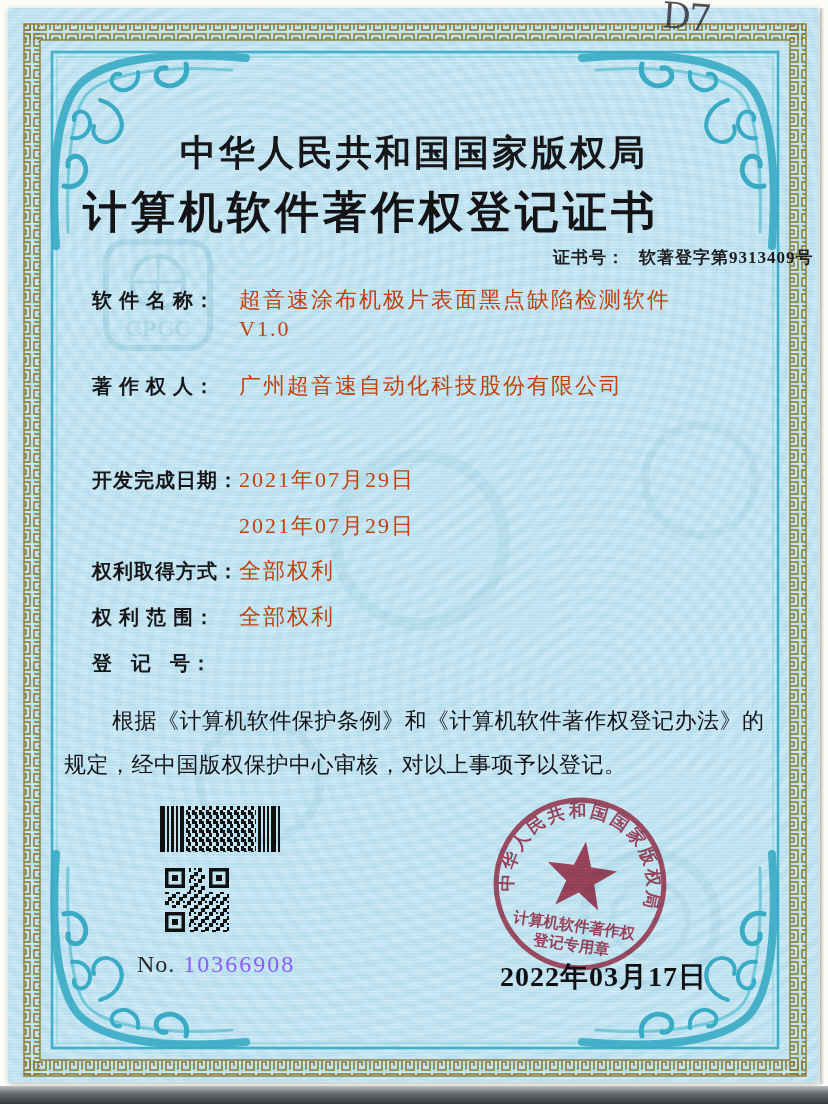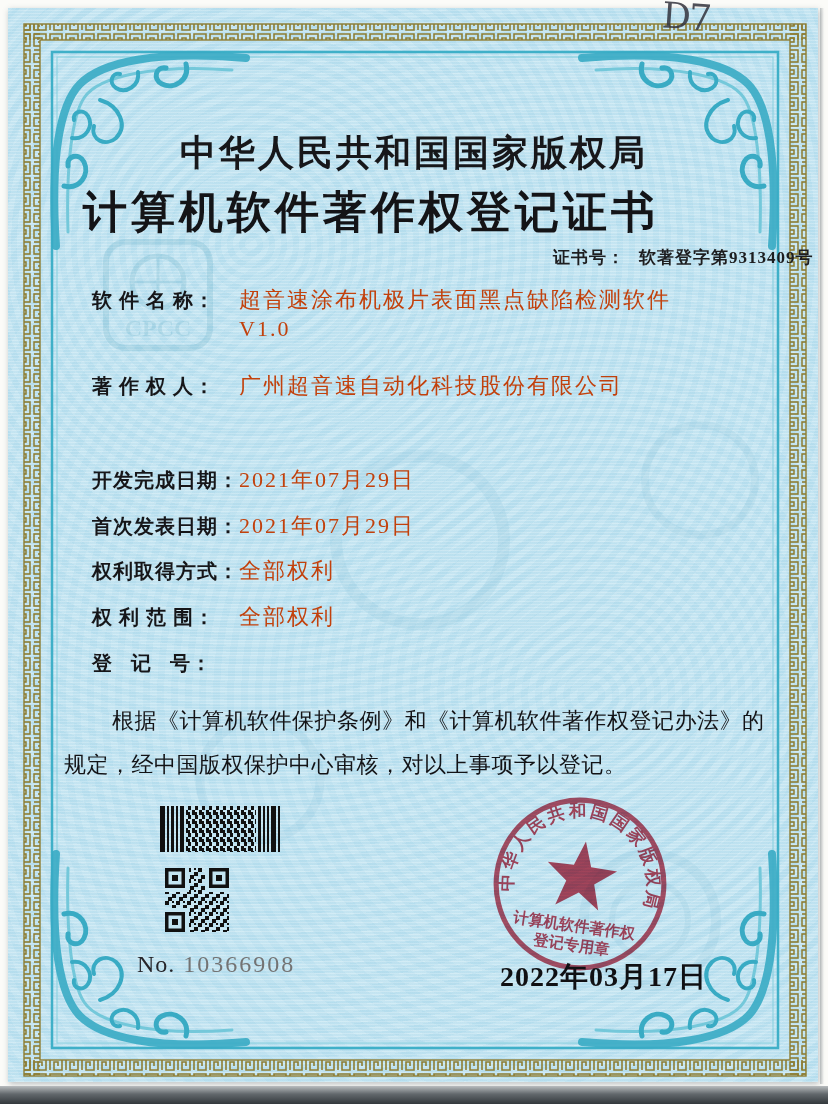--- a/index.html
+++ b/index.html
@@ -53,21 +53,21 @@
     position:absolute; left:64px; width:700px; font-size:22px;
     letter-spacing:0.5px; white-space:nowrap; color:#131316;
   }
   .indent { padding-left:48px; }
 
   .barcode { position:absolute; left:160px; top:806px; }
   .qrcode  { position:absolute; left:165px; top:868px; }
 
   .serial { position:absolute; left:137px; top:951px; font-size:24px; }
   .serial .no { color:#26262b; font-weight:400; letter-spacing:1px; }
-  .serial .num { color:#737373; letter-spacing:2px; margin-left:8px; }
+  .serial .num { color:#8b5cf6; letter-spacing:2px; margin-left:8px; }
 
   .seal {
     position:absolute; left:490px; top:794px;
     transform:rotate(8deg); mix-blend-mode:multiply; opacity:0.92;
   }
   .issue-date {
     position:absolute; left:500px; top:958px; font-size:28px; font-weight:700;
     letter-spacing:1px; color:#101013;
   }
 
@@ -153,21 +153,20 @@
   <div class="row-label" style="top:287px">软 件 名 称：</div>
   <div class="row-value" style="top:285px">超音速涂布机极片表面黑点缺陷检测软件</div>
   <div class="row-value" style="top:316px">V1.0</div>
 
   <div class="row-label" style="top:373px">著 作 权 人：</div>
   <div class="row-value" style="top:371px">广州超音速自动化科技股份有限公司</div>
 
   <div class="row-label" style="top:467px">开发完成日期：</div>
   <div class="row-value" style="top:465px">2021年07月29日</div>
 
-  <div class="row-label" style="top:513px">首次发表日期：</div>
   <div class="row-value" style="top:511px">2021年07月29日</div>
 
   <div class="row-label" style="top:558px">权利取得方式：</div>
   <div class="row-value" style="top:556px">全部权利</div>
 
   <div class="row-label" style="top:604px">权 利 范 围：</div>
   <div class="row-value" style="top:602px">全部权利</div>
 
   <div class="row-label" style="top:650px">登   记   号：</div>
 

